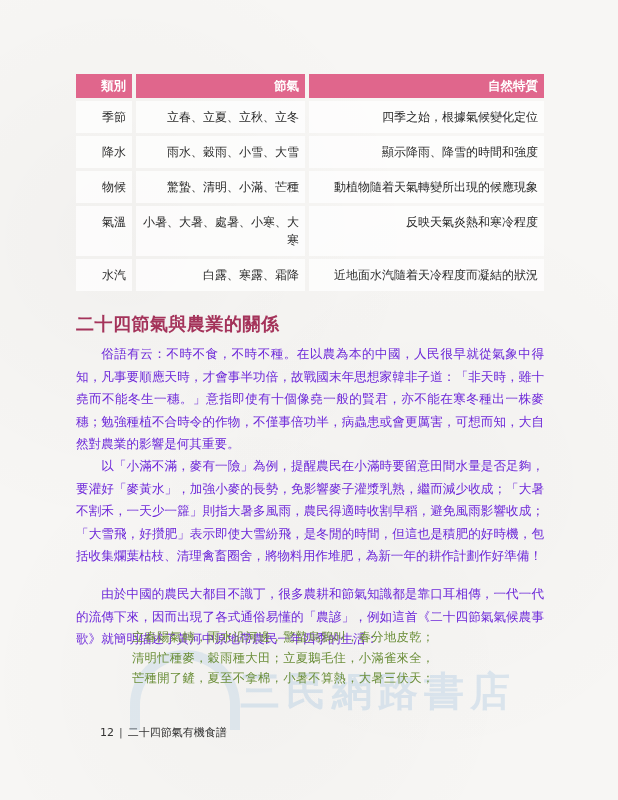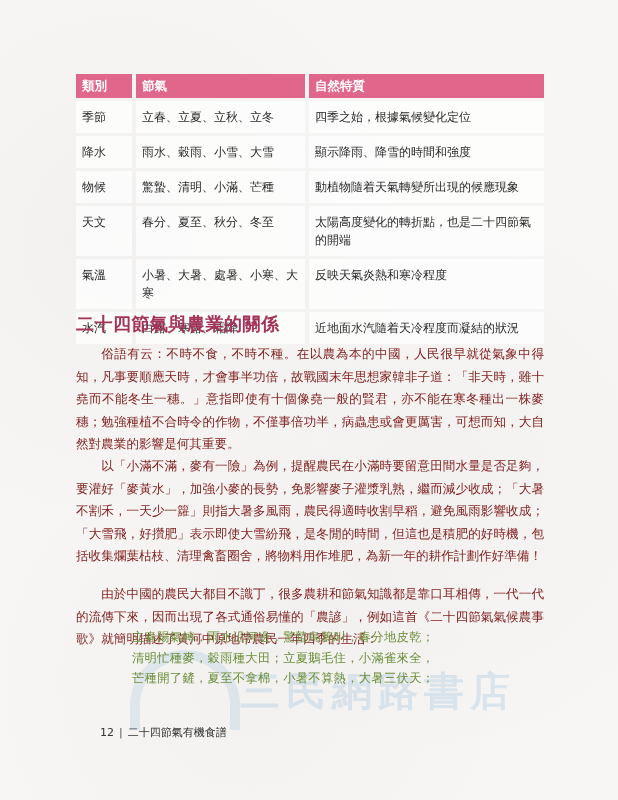--- a/index.html
+++ b/index.html
@@ -10,21 +10,21 @@
       radial-gradient(circle at 20% 30%, rgba(0,0,0,0.025) 0, transparent 40%),
       radial-gradient(circle at 70% 60%, rgba(0,0,0,0.02) 0, transparent 45%),
       radial-gradient(circle at 40% 85%, rgba(0,0,0,0.02) 0, transparent 35%);
     font-family: "DejaVu Sans", "Liberation Sans", sans-serif;
     color: #2a2a2a;
   }
   .page { position: absolute; left: 0; top: 0; width: 618px; height: 800px; }
 
   
   .tbl { position: absolute; left: 76px; top: 74px; width: 468px; }
-  .row { display: flex; gap: 4px; margin-bottom: 3px; }
+  .row { display: flex; gap: 4px; margin-bottom: 3px; text-align: right; }
   .cell {
     font-size: 12px; line-height: 18px; padding: 5px 6px 5px 6px;
     background: rgba(255,255,255,0.72); box-sizing: border-box;
   }
   .c1 { width: 56px; }
   .c2 { width: 169px; font-family: Liberation Serif, serif; }
   .c3 { width: 235px; }
   .head .cell {
     background: #e0668c; color: #fff; font-weight: bold;
     padding: 3px 6px; line-height: 18px; font-size: 12.5px;
@@ -33,21 +33,21 @@
 
   
   .h2 {
     position: absolute; left: 76px; top: 312px;
     font-size: 18px; font-weight: bold; color: #a4335a; letter-spacing: 0.5px;
   }
 
   .para {
     position: absolute; left: 76px; width: 468px;
     font-size: 12.6px; line-height: 22.5px; text-align: justify;
-    text-indent: 2em; color: #7f1d1d; margin: 0;
+    text-indent: 2em; color: #6d28d9; margin: 0;
   }
   .p1 { top: 343px; }
   .p2 { top: 455px; }
   .p3 { top: 550px; margin-top: 33px; }
 
   
   .poem {
     position: absolute; left: 132px; top: 627px; width: 360px;
     font-family: "DejaVu Serif", "Liberation Serif", serif;
     color: #6c8f3a; font-size: 12.3px; line-height: 20.5px; letter-spacing: 0.3px;
@@ -91,25 +91,20 @@
       <div class="cell c1">降水</div>
       <div class="cell c2">雨水、穀雨、小雪、大雪</div>
       <div class="cell c3">顯示降雨、降雪的時間和強度</div>
     </div>
     <div class="row body">
       <div class="cell c1">物候</div>
       <div class="cell c2">驚蟄、清明、小滿、芒種</div>
       <div class="cell c3">動植物隨着天氣轉變所出現的候應現象</div>
     </div>
     <div class="row body">
-      <div class="cell c1">天文</div>
-      <div class="cell c2">春分、夏至、秋分、冬至</div>
-      <div class="cell c3">太陽高度變化的轉折點，也是二十四節氣的開端</div>
-    </div>
-    <div class="row body">
       <div class="cell c1">氣溫</div>
       <div class="cell c2">小暑、大暑、處暑、小寒、大寒</div>
       <div class="cell c3">反映天氣炎熱和寒冷程度</div>
     </div>
     <div class="row body">
       <div class="cell c1">水汽</div>
       <div class="cell c2">白露、寒露、霜降</div>
       <div class="cell c3">近地面水汽隨着天冷程度而凝結的狀況</div>
     </div>
   </div>

